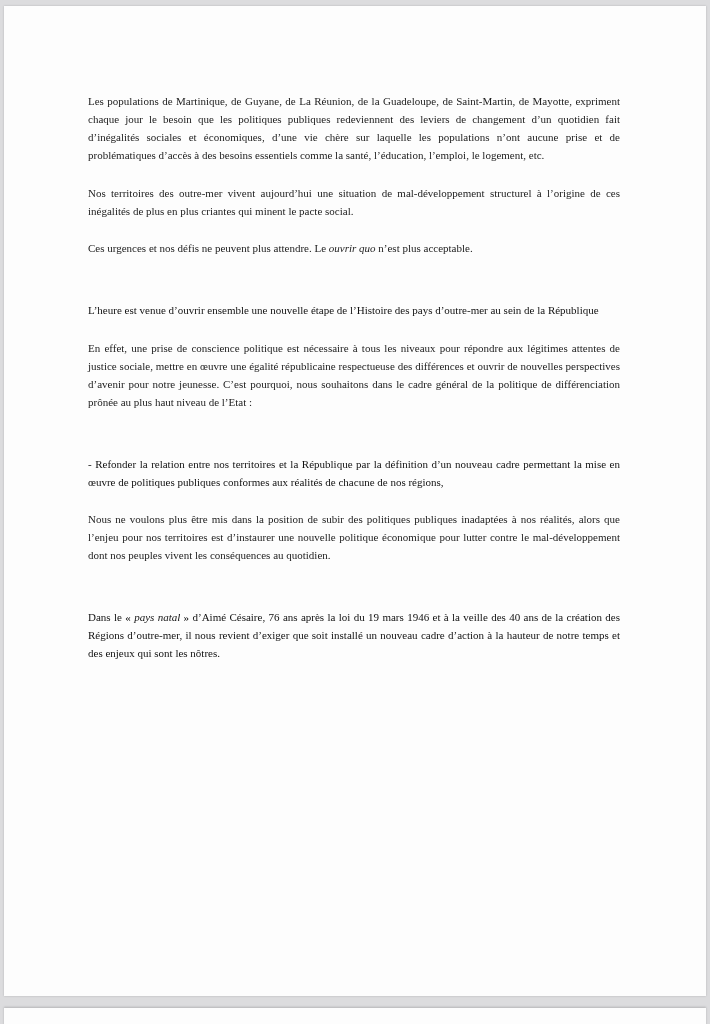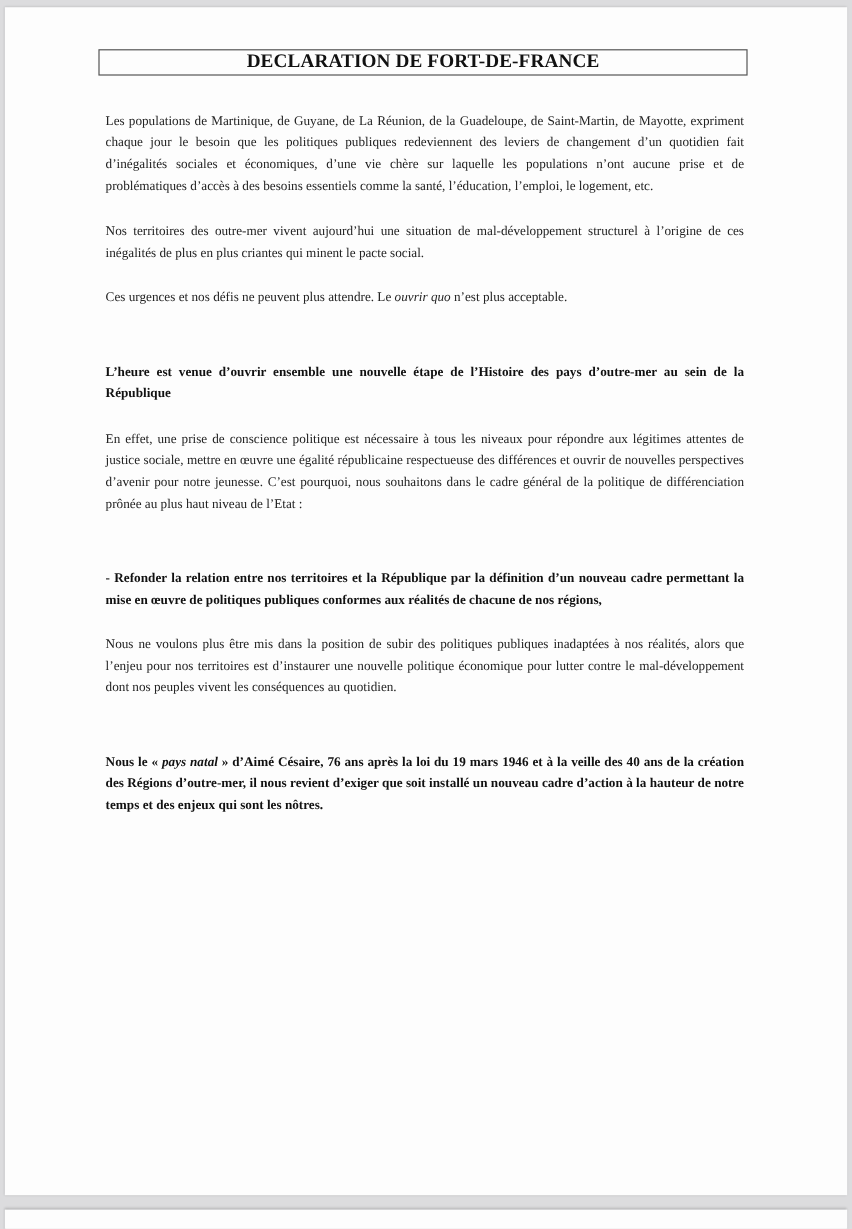--- a/index.html
+++ b/index.html
@@ -58,51 +58,50 @@
       font-family: "Liberation Serif", serif;
       font-size: 11px;
       line-height: 18px;
       color: #222;
     }
     .content p {
       margin: 0 0 19.6px 0;
       text-align: justify;
     }
     .content p.bold {
-      font-weight: bold;
+      font-weight: normal;
       color: #111;
       margin-top: 44px;
     }
     .content em {
       font-style: italic;
     }
   </style>
 </head>
 <body>
 
 <div class="viewer">
   <div class="page">
 
-    <div class="title-box">DECLARATION DE FORT-DE-FRANCE</div>
 
     <div class="content">
       <p>Les populations de Martinique, de Guyane, de La Réunion, de la Guadeloupe, de Saint-Martin, de Mayotte, expriment chaque jour le besoin que les politiques publiques redeviennent des leviers de changement d’un quotidien fait d’inégalités sociales et économiques, d’une vie chère sur laquelle les populations n’ont aucune prise et de problématiques d’accès à des besoins essentiels comme la santé, l’éducation, l’emploi, le logement, etc.</p>
 
       <p>Nos territoires des outre-mer vivent aujourd’hui une situation de mal-développement structurel à l’origine de ces inégalités de plus en plus criantes qui minent le pacte social.</p>
 
       <p><span>Ces urgences et nos défis ne peuvent plus attendre. Le </span><em>ouvrir quo</em><span> n’est plus acceptable.</span></p>
 
       <p class="bold">L’heure est venue d’ouvrir ensemble une nouvelle étape de l’Histoire des pays d’outre-mer au sein de la République</p>
 
       <p>En effet, une prise de conscience politique est nécessaire à tous les niveaux pour répondre aux légitimes attentes de justice sociale, mettre en œuvre une égalité républicaine respectueuse des différences et ouvrir de nouvelles perspectives d’avenir pour notre jeunesse. C’est pourquoi, nous souhaitons dans le cadre général de la politique de différenciation prônée au plus haut niveau de l’Etat :</p>
 
       <p class="bold">- Refonder la relation entre nos territoires et la République par la définition d’un nouveau cadre permettant la mise en œuvre de politiques publiques conformes aux réalités de chacune de nos régions,</p>
 
 
 
       <p>Nous ne voulons plus être mis dans la position de subir des politiques publiques inadaptées à nos réalités, alors que l’enjeu pour nos territoires est d’instaurer une nouvelle politique économique pour lutter contre le mal-développement dont nos peuples vivent les conséquences au quotidien.</p>
 
-      <p class="bold"><span>Nous le « </span><em>pays natal</em><span> » d’Aimé Césaire, 76 ans après la loi du 19 mars 1946 et à la veille des 40 ans de la création des Régions d’outre-mer, il nous revient d’exiger que soit installé un nouveau cadre d’action à la hauteur de notre temps et des enjeux qui sont les nôtres.</span></p>
+      <p class="bold"><span>Dans le « </span><em>pays natal</em><span> » d’Aimé Césaire, 76 ans après la loi du 19 mars 1946 et à la veille des 40 ans de la création des Régions d’outre-mer, il nous revient d’exiger que soit installé un nouveau cadre d’action à la hauteur de notre temps et des enjeux qui sont les nôtres.</span></p>
     </div>
 
   </div>
   <div class="page-next"></div>
 </div>
 
 </body></html>

